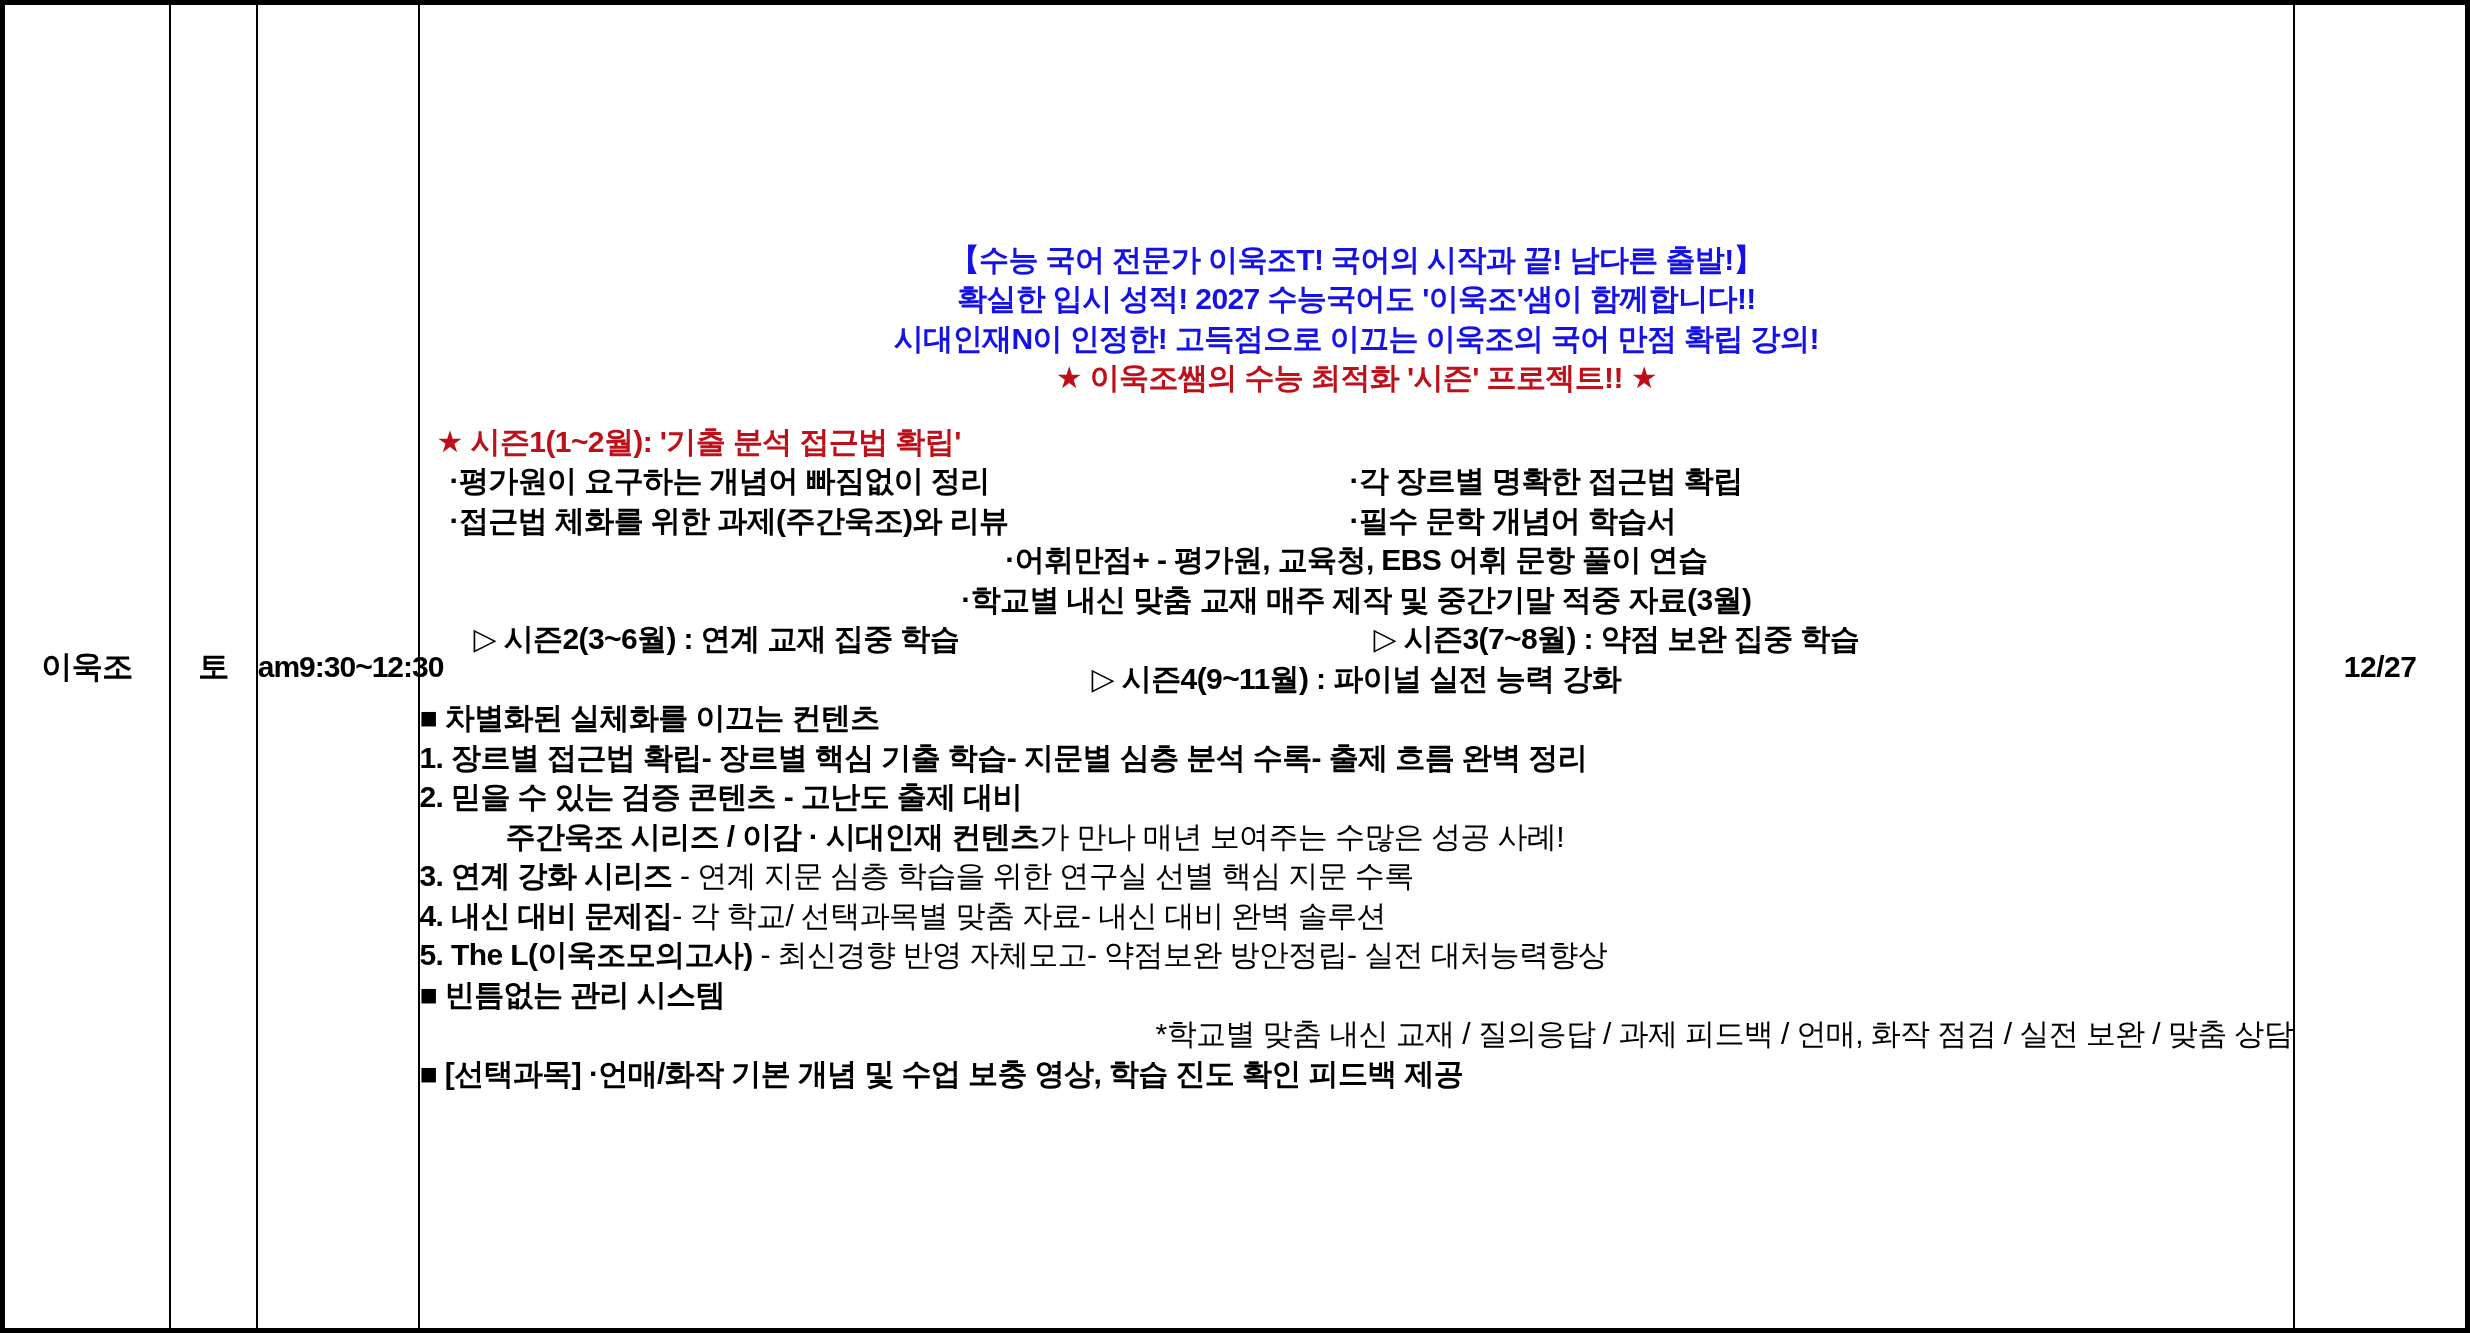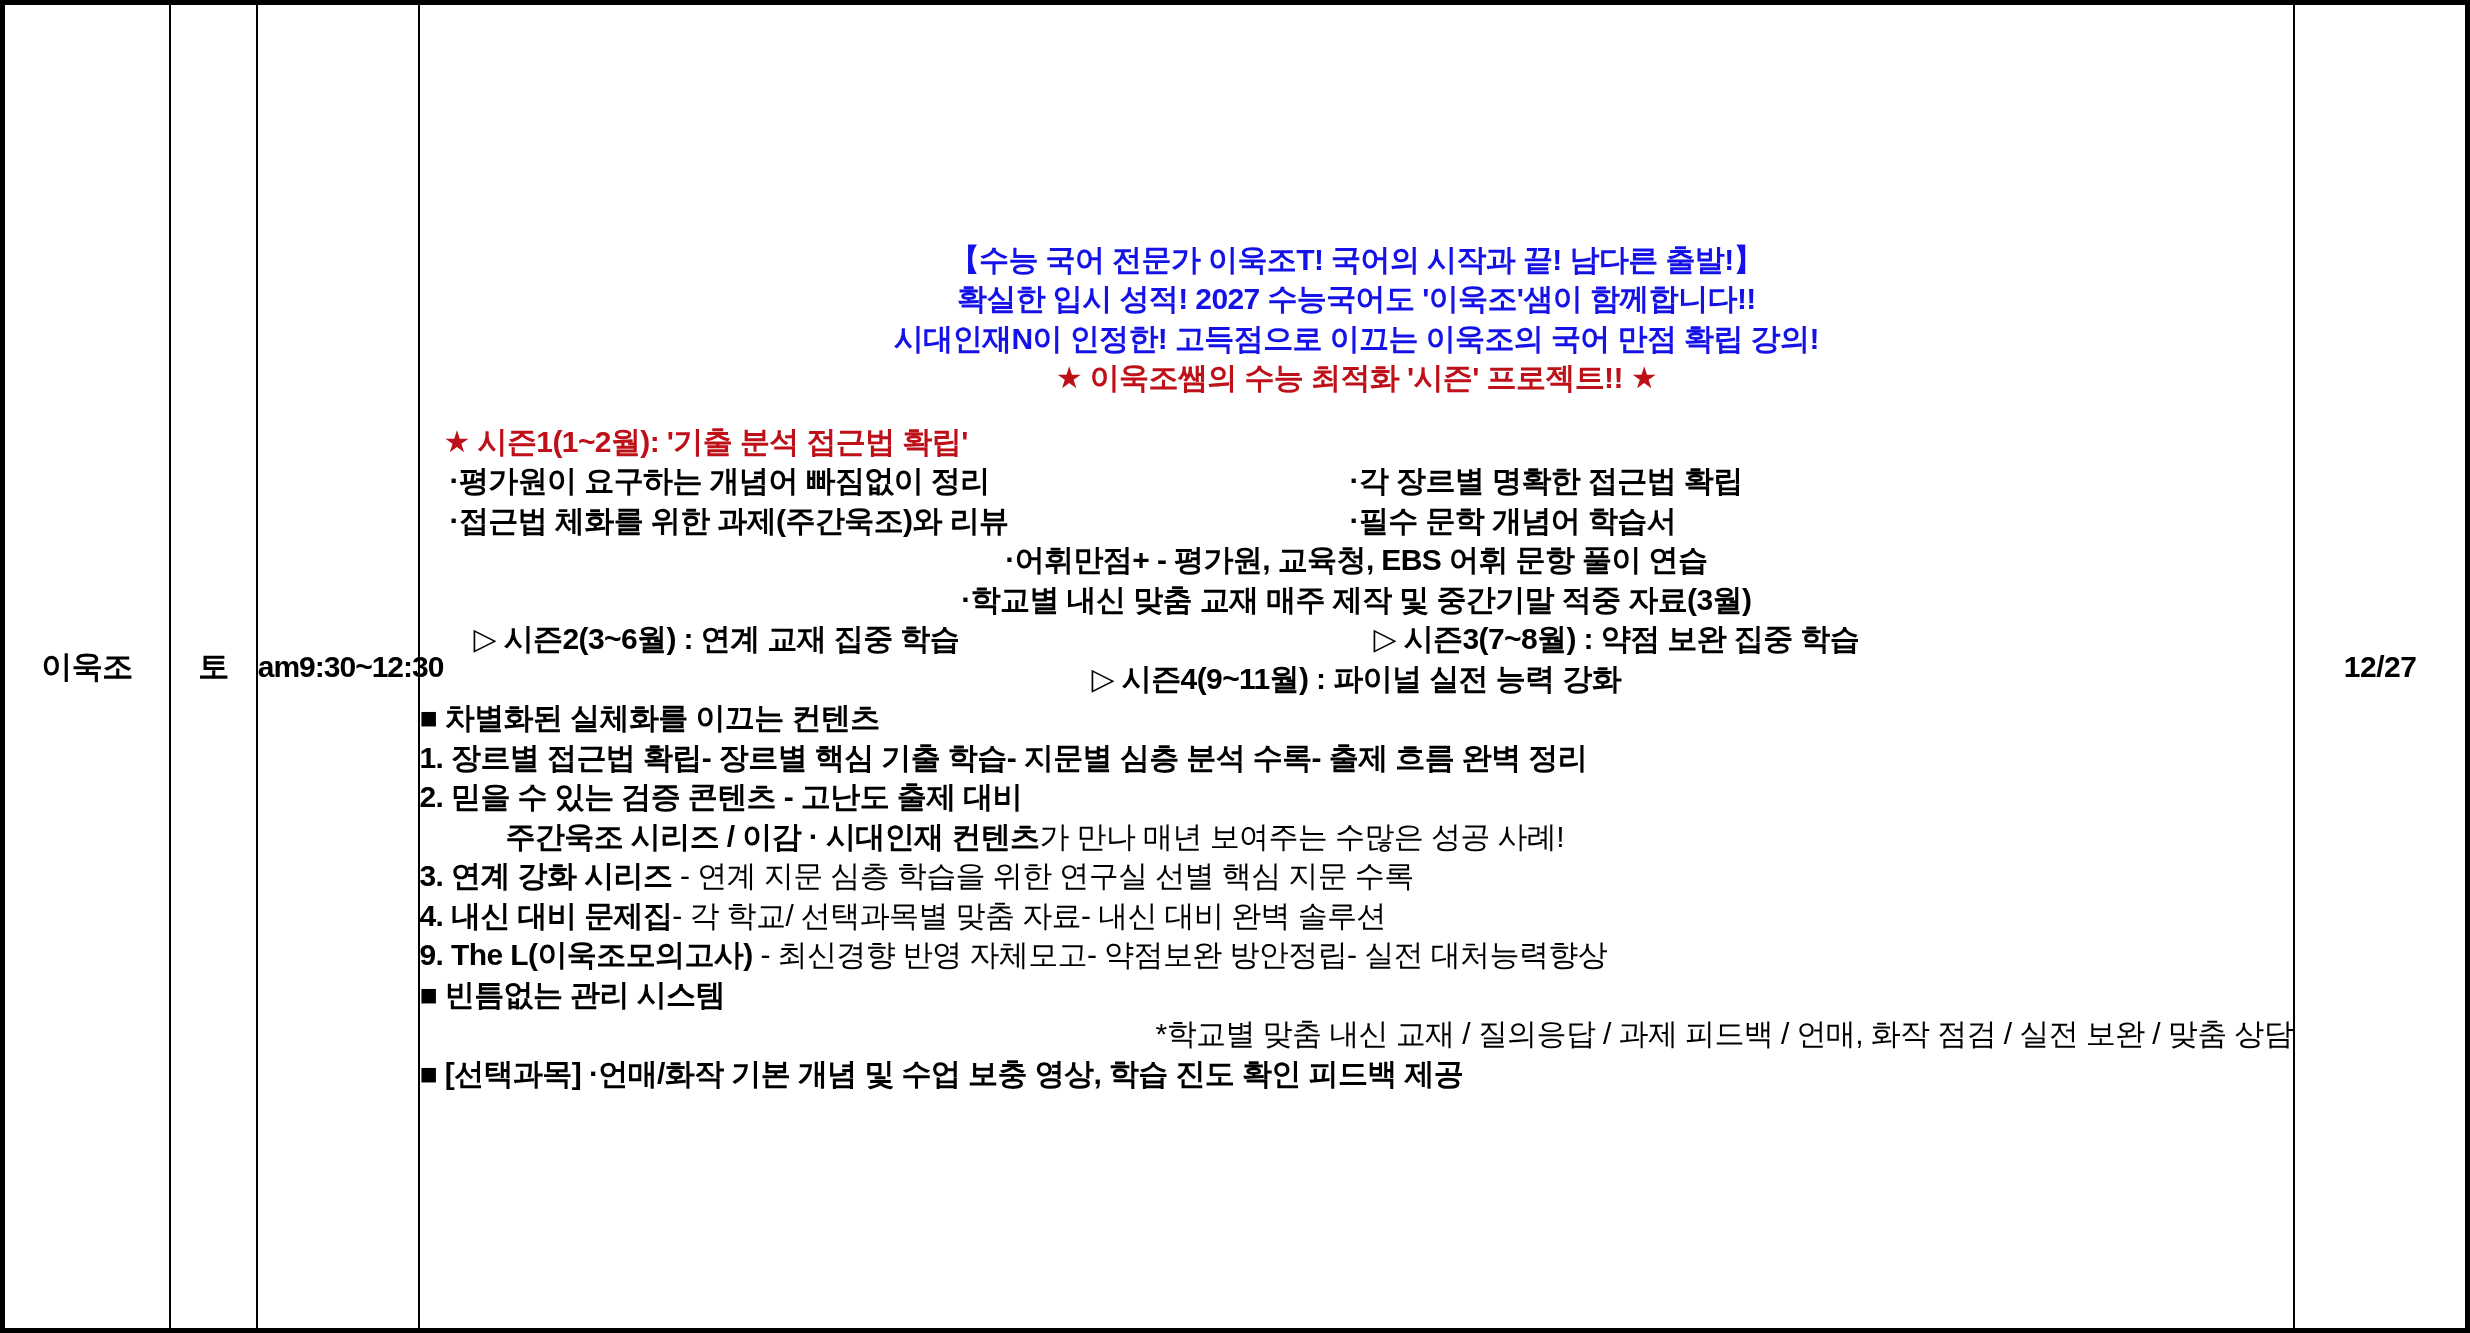--- a/index.html
+++ b/index.html
@@ -64,21 +64,21 @@
 
   .blue   { color: #1512E8; }
   .red    { color: #BE1018; }
   .black  { color: #000000; }
 
   .c  { text-align: center; }
   .l  { text-align: left; }
 
   .reg { font-weight: normal; text-align: right; }
 
-  .indent-1 { padding-left: 24px; margin-top: 24px; }
+  .indent-1 { padding-left: 17px; margin-top: 24px; }
 
   .sub-line {
     padding-left: 86px;
   }
 
   .split-row {
     display: flex;
     white-space: nowrap;
   }
   .split-left  { width: 900px; text-align: left; padding-left: 30px; }
@@ -149,21 +149,21 @@
 
         <div class="line l black">
           <span>3. 연계 강화 시리즈</span><span class="reg"> - 연계 지문 심층 학습을 위한 연구실 선별 핵심 지문 수록</span>
         </div>
 
         <div class="line l black">
           <span>4. 내신 대비 문제집</span><span class="reg">- 각 학교/ 선택과목별 맞춤 자료- 내신 대비 완벽 솔루션</span>
         </div>
 
         <div class="line l black">
-          <span>9. The L(이욱조모의고사)</span><span class="reg"> - 최신경향 반영 자체모고- 약점보완 방안정립- 실전 대처능력향상</span>
+          <span>5. The L(이욱조모의고사)</span><span class="reg"> - 최신경향 반영 자체모고- 약점보완 방안정립- 실전 대처능력향상</span>
         </div>
 
         <div class="line l black">■ 빈틈없는 관리 시스템</div>
 
         <div class="line l black reg" style="padding-left:8px;">*학교별 맞춤 내신 교재 / 질의응답 / 과제 피드백 / 언매, 화작 점검 / 실전 보완 / 맞춤 상담</div>
 
         <div class="line l black">
           <span>■ [선택과목]</span><span>  ·언매/화작 기본 개념  및 수업 보충 영상, 학습 진도 확인 피드백 제공</span>
         </div>
 

